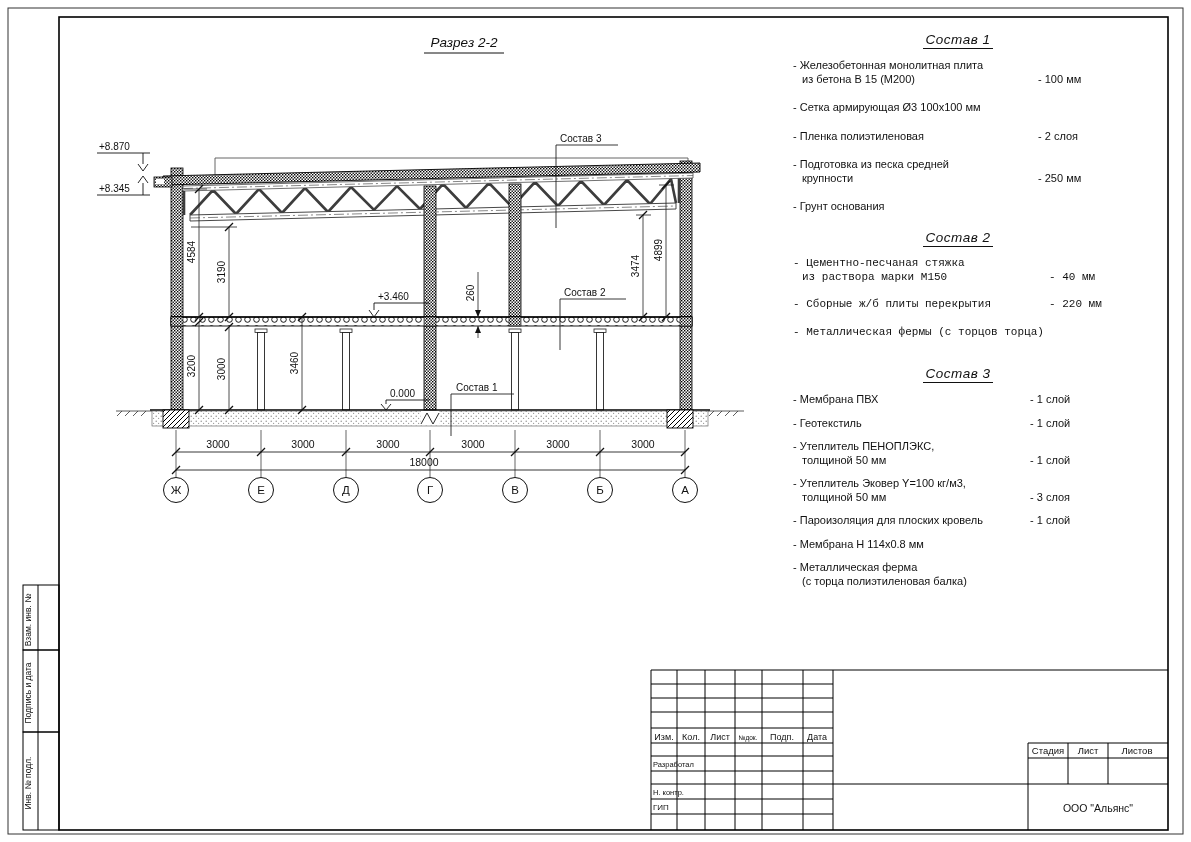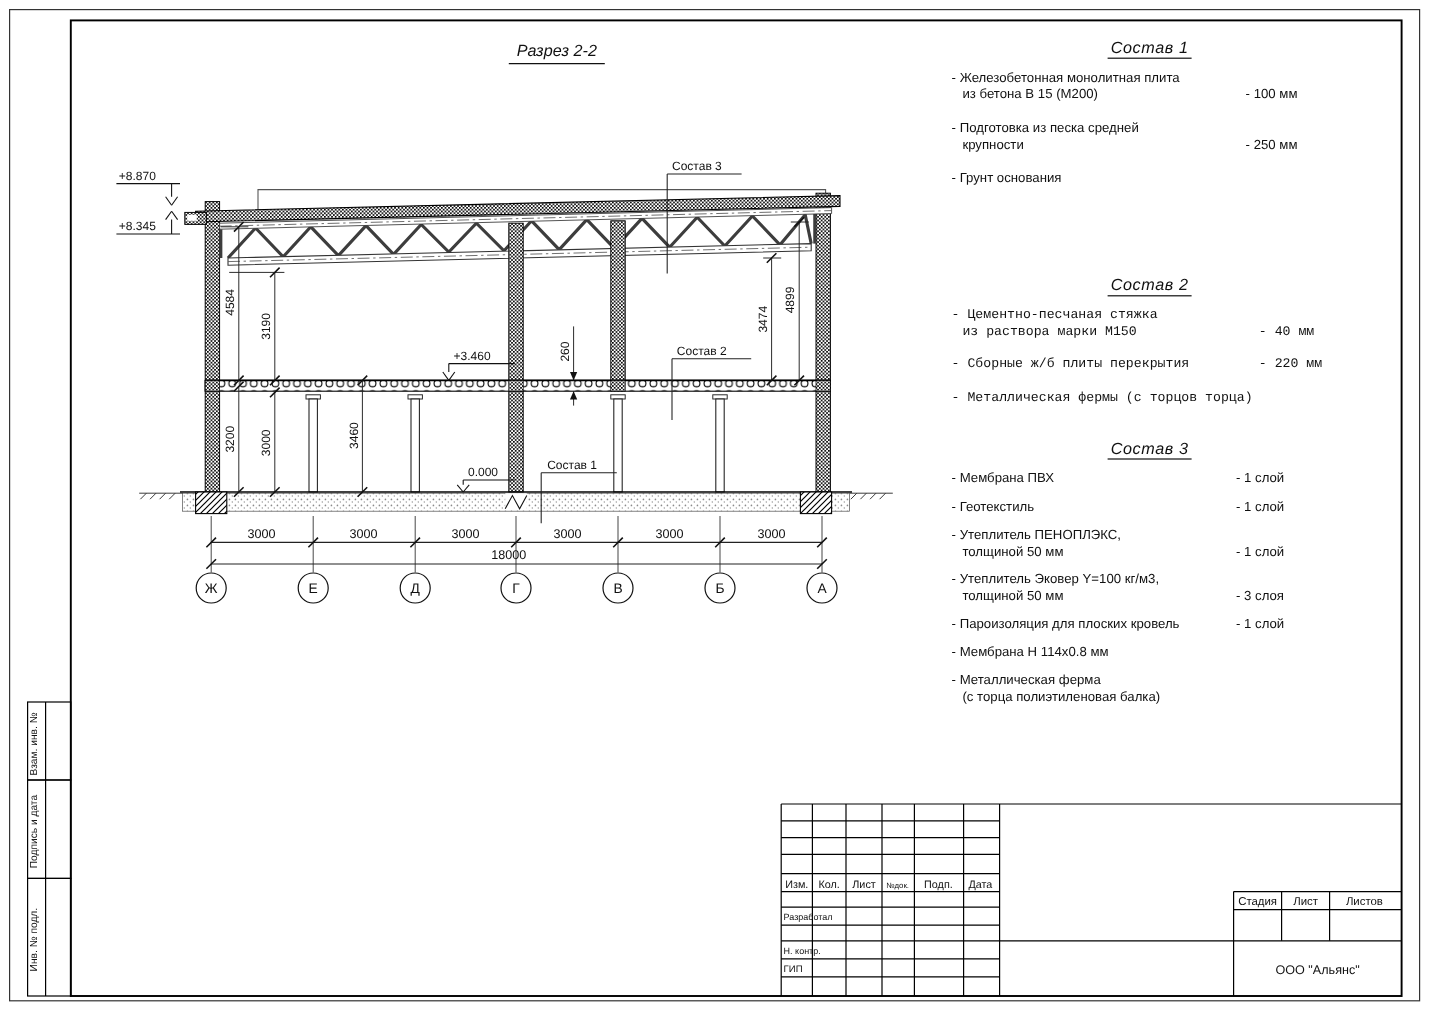--- a/index.html
+++ b/index.html
@@ -302,20 +302,22 @@
       <text x="564" y="296">Состав 2</text>
       <text x="456" y="391">Состав 1</text>
     </g>
   </g>
 </svg>
 
   <div class="comp-col s1" style="top:32px;">
       <div class="comp-hdr"><span>Состав 1</span></div>
       <div class="comp-item">- Железобетонная  монолитная плита
 из бетона В 15 (М200)<span class="comp-val">- 100 мм</span></div>
+      <div class="comp-item">- Сетка армирующая Ø3 100х100 мм</div>
+      <div class="comp-item">- Пленка полиэтиленовая<span class="comp-val">-  2 слоя</span></div>
       <div class="comp-item">- Подготовка из песка средней
 крупности<span class="comp-val">- 250 мм</span></div>
       <div class="comp-item">- Грунт основания</div>
     </div>
   <div class="comp-col s2" style="top:230px;">
       <div class="comp-hdr"><span>Состав 2</span></div>
       <div class="comp-item">- Цементно-песчаная стяжка
 из раствора марки М150<span class="comp-val">- 40 мм</span></div>
       <div class="comp-item">- Сборные ж/б плиты перекрытия<span class="comp-val">- 220 мм</span></div>
       <div class="comp-item">- Металлическая фермы (с торцов торца)</div>

